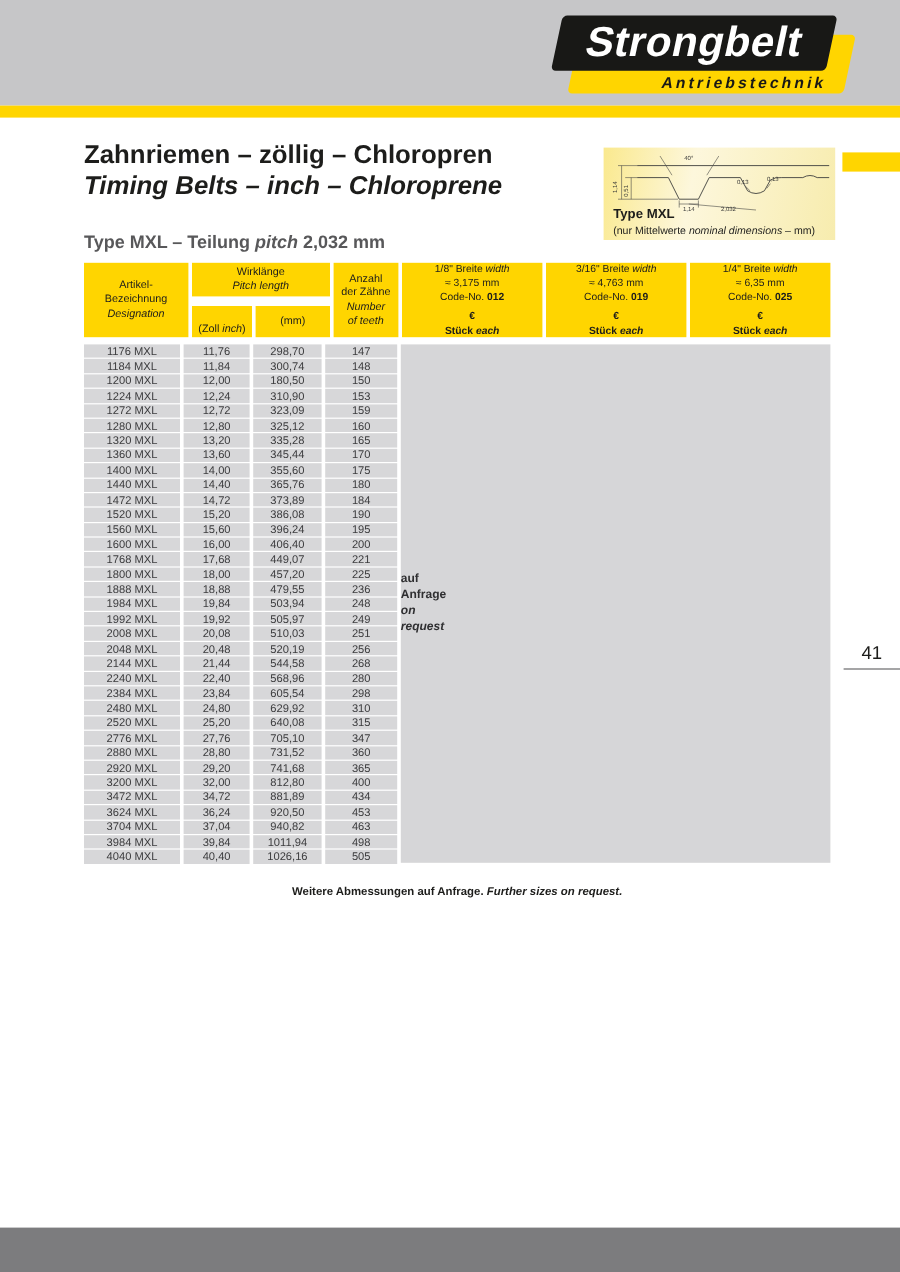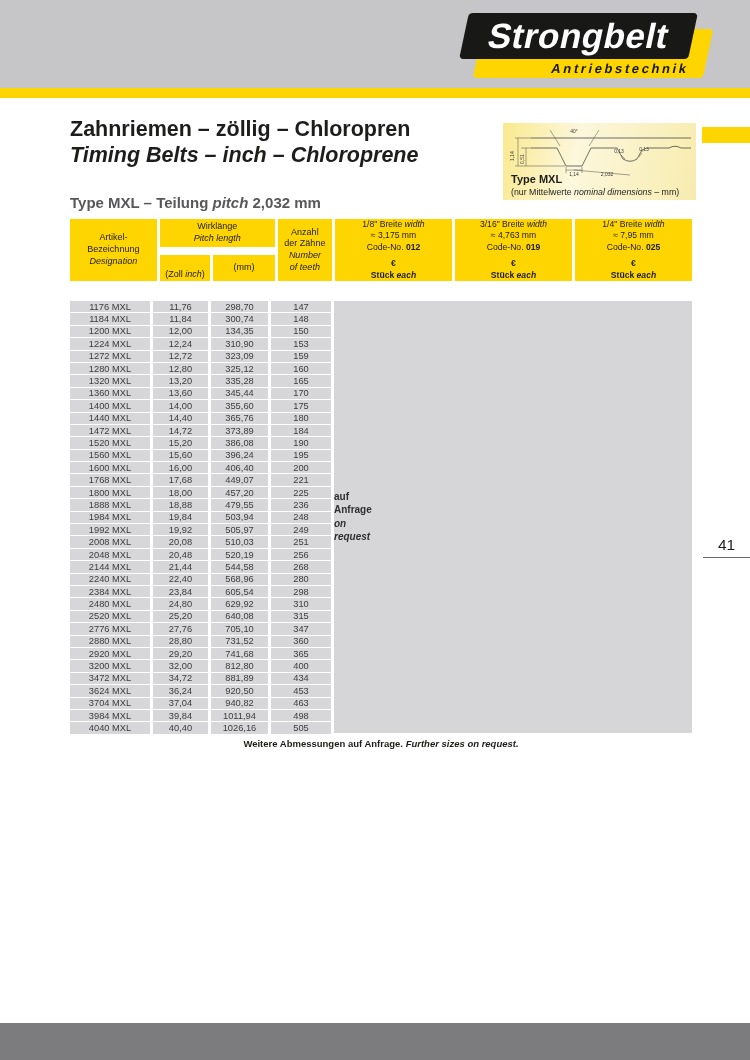--- a/index.html
+++ b/index.html
@@ -39,21 +39,21 @@
   .sub-zoll{width:55px;justify-content:flex-end;}
   .sub-mm{width:67px;}
   .col-teeth{width:60px;}
   .price-group{display:flex;gap:3px;}
   .col-price{width:117px;font-size:8.6px;line-height:1.32;}
   .pc-euro{margin-top:5px;font-weight:bold;}
   .pc-each{font-weight:bold;}
   .it{font-style:italic;}
   .b{font-weight:bold;}
 
-  .tbody{position:relative;margin-top:20px;}
+  .tbody{position:relative;margin-top:6px;}
   .trow{display:flex;gap:3px;height:11.4px;margin-bottom:1px;}
   .td{background:#d7d7d9;color:#3c3c3e;font-size:9.3px;display:flex;align-items:center;justify-content:center;}
   .c0{width:80px;} .c1{width:55px;text-align:right;} .c2{width:57px;} .c3{width:60px;}
   .price-block{position:absolute;left:264px;top:0;bottom:1px;width:358px;background:#d6d6d8;
     display:flex;flex-direction:column;align-items:flex-start;justify-content:center;
     font-size:10px;font-weight:bold;color:#2f2f31;line-height:1.35;}
 
   
   .pagenum{position:absolute;left:703px;top:508px;width:47px;text-align:center;font-size:15.5px;color:#1d1d1b;border-bottom:1.4px solid #6a6a6c;padding-bottom:3px;margin-top:28px;}
 
@@ -153,21 +153,21 @@
           </div>
           <div class="th col-price">
             <div><span>3/16" Breite </span><span class="it">width</span></div>
             <div>≈ 4,763 mm</div>
             <div><span>Code-No. </span><span class="b">019</span></div>
             <div class="pc-euro">€</div>
             <div class="pc-each"><span>Stück </span><span class="it">each</span></div>
           </div>
           <div class="th col-price">
             <div><span>1/4" Breite </span><span class="it">width</span></div>
-            <div>≈ 7,95 mm</div>
+            <div>≈ 6,35 mm</div>
             <div><span>Code-No. </span><span class="b">025</span></div>
             <div class="pc-euro">€</div>
             <div class="pc-each"><span>Stück </span><span class="it">each</span></div>
           </div>
         </div>
     </div>
 
     <div class="tbody" id="tbody">
 
     <div class="trow">
@@ -178,21 +178,21 @@
         </div>
         <div class="trow">
           <div class="td c0">1184 MXL</div>
           <div class="td c1">11,84</div>
           <div class="td c2">300,74</div>
           <div class="td c3">148</div>
         </div>
         <div class="trow">
           <div class="td c0">1200 MXL</div>
           <div class="td c1">12,00</div>
-          <div class="td c2">134,35</div>
+          <div class="td c2">180,50</div>
           <div class="td c3">150</div>
         </div>
         <div class="trow">
           <div class="td c0">1224 MXL</div>
           <div class="td c1">12,24</div>
           <div class="td c2">310,90</div>
           <div class="td c3">153</div>
         </div>
         <div class="trow">
           <div class="td c0">1272 MXL</div>

